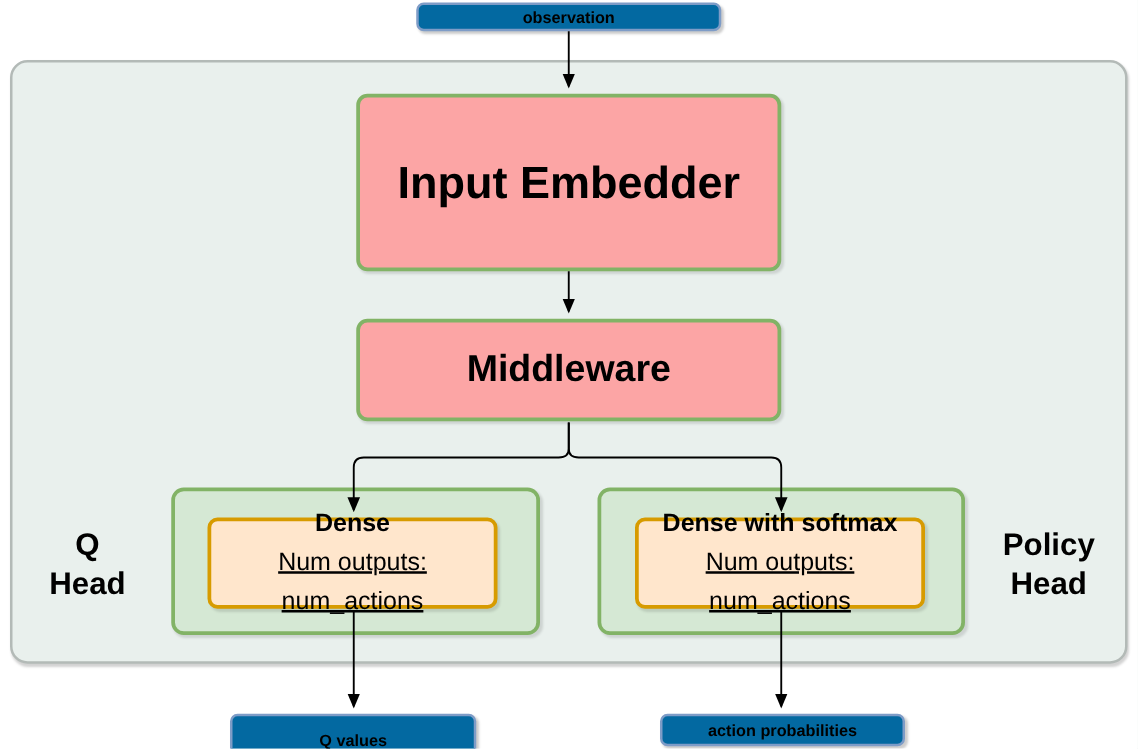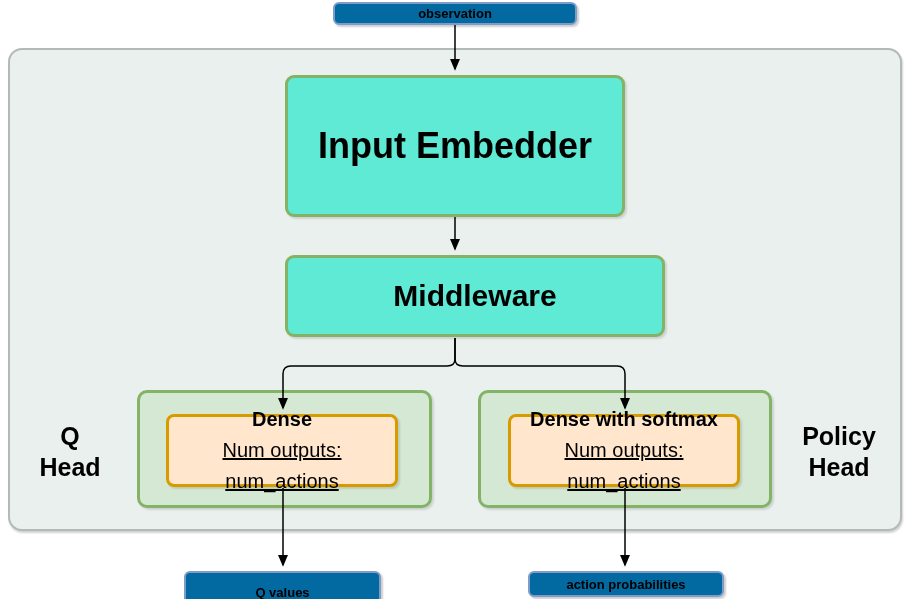--- a/index.html
+++ b/index.html
@@ -37,21 +37,21 @@
   }
   .blue-node {
     background: #0369a1;
     border: 2.5px solid #7e9cc7;
     border-radius: 6px;
     box-shadow: 2px 2px 2px rgba(0,0,0,0.20);
     font-weight: bold;
     font-size: 13px;
   }
   .green-node {
-    background: #5eead4;
+    background: #fca5a5;
     border: 3px solid #82b366;
     border-radius: 9px;
     box-shadow: 2px 2px 2px rgba(0,0,0,0.12);
     font-weight: bold;
   }
   .green-group {
     background: #d5e8d4;
     border: 3px solid #82b366;
     border-radius: 10px;
     box-shadow: 2px 2px 2px rgba(0,0,0,0.12);
@@ -69,21 +69,21 @@
   .head-label {
     position: absolute;
     font-weight: bold;
     font-size: 25px;
     line-height: 31px;
     text-align: center;
     color: #000;
   }
   #obs      { left: 333px; top: 2px;   width: 244px; height: 23px; }
   #embedder { left: 285px; top: 75px;  width: 340px; height: 142px; font-size: 36px; }
-  #middleware { left: 285px; top: 255px; width: 380px; height: 82px; font-size: 30px; }
+  #middleware { left: 285px; top: 255px; width: 340px; height: 82px; font-size: 30px; }
   #q-head-group      { left: 137px; top: 390px; width: 295px; height: 118px; }
   #policy-head-group { left: 478px; top: 390px; width: 294px; height: 118px; }
   #q-dense      { left: 166px; top: 414px; width: 232px; height: 73px; }
   #policy-dense { left: 508px; top: 414px; width: 232px; height: 73px; }
   #q-head-label      { left: 20px;  top: 421px; width: 100px; }
   #policy-head-label { left: 789px; top: 421px; width: 100px; }
   #q-values  { left: 184px; top: 571px; width: 197px; height: 42px; }
   #action-probs { left: 528px; top: 571px; width: 196px; height: 26px; }
   svg.edges {
     position: absolute;

